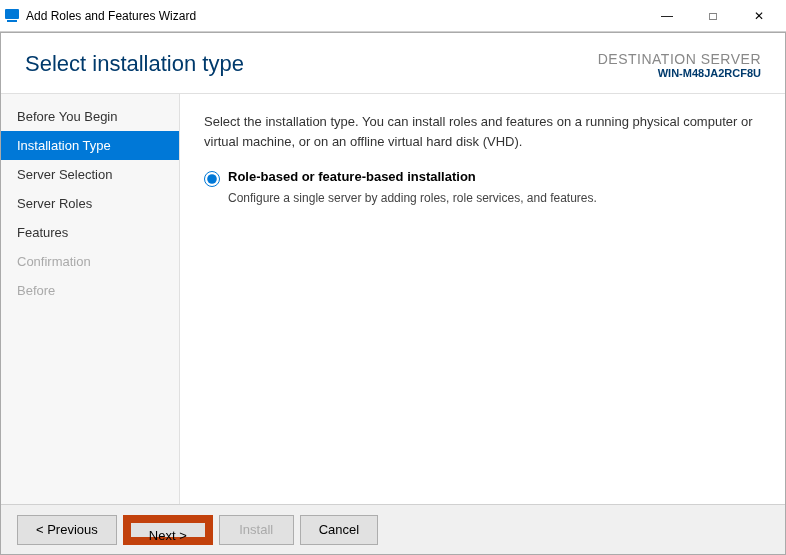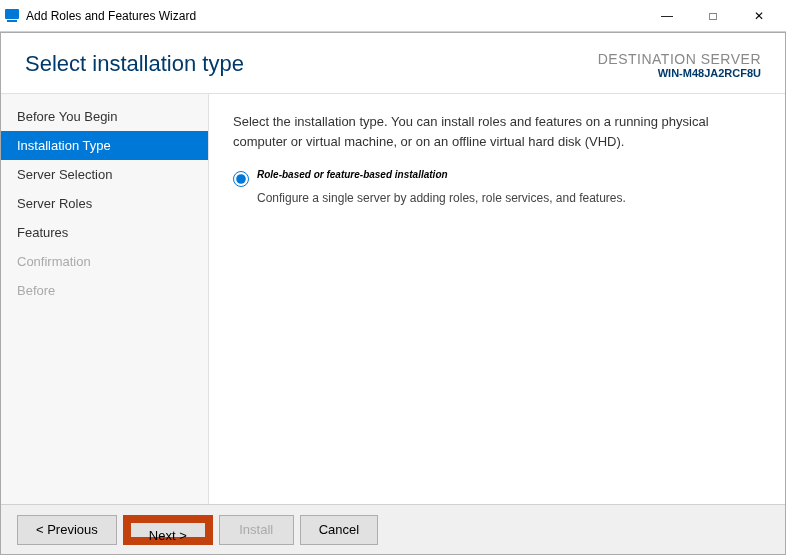--- a/index.html
+++ b/index.html
@@ -100,21 +100,21 @@
 
     
     .body {
       display: flex;
       flex: 1;
       overflow: hidden;
     }
 
     
     .sidebar {
-      width: 208px;
+      width: 179px;
       background: #f7f7f7;
       border-right: 1px solid #e0e0e0;
       padding: 8px 0;
       flex-shrink: 0;
     }
     .sidebar-item {
       padding: 7px 16px;
       font-size: 13px;
       cursor: pointer;
       color: #333;
@@ -155,22 +155,21 @@
     .radio-input {
       margin-top: 2px;
       width: 16px;
       height: 16px;
       flex-shrink: 0;
       accent-color: #0078d7;
     }
     .radio-title {
       font-weight: 600;
       color: #000;
-      font-size: 10px;
-      font-style: italic;
+      font-size: 13px;
     }
     .radio-desc {
       margin-left: 24px;
       font-size: 12px;
       color: #444;
       margin-top: 2px;
       line-height: 1.5;
     }
 
     

